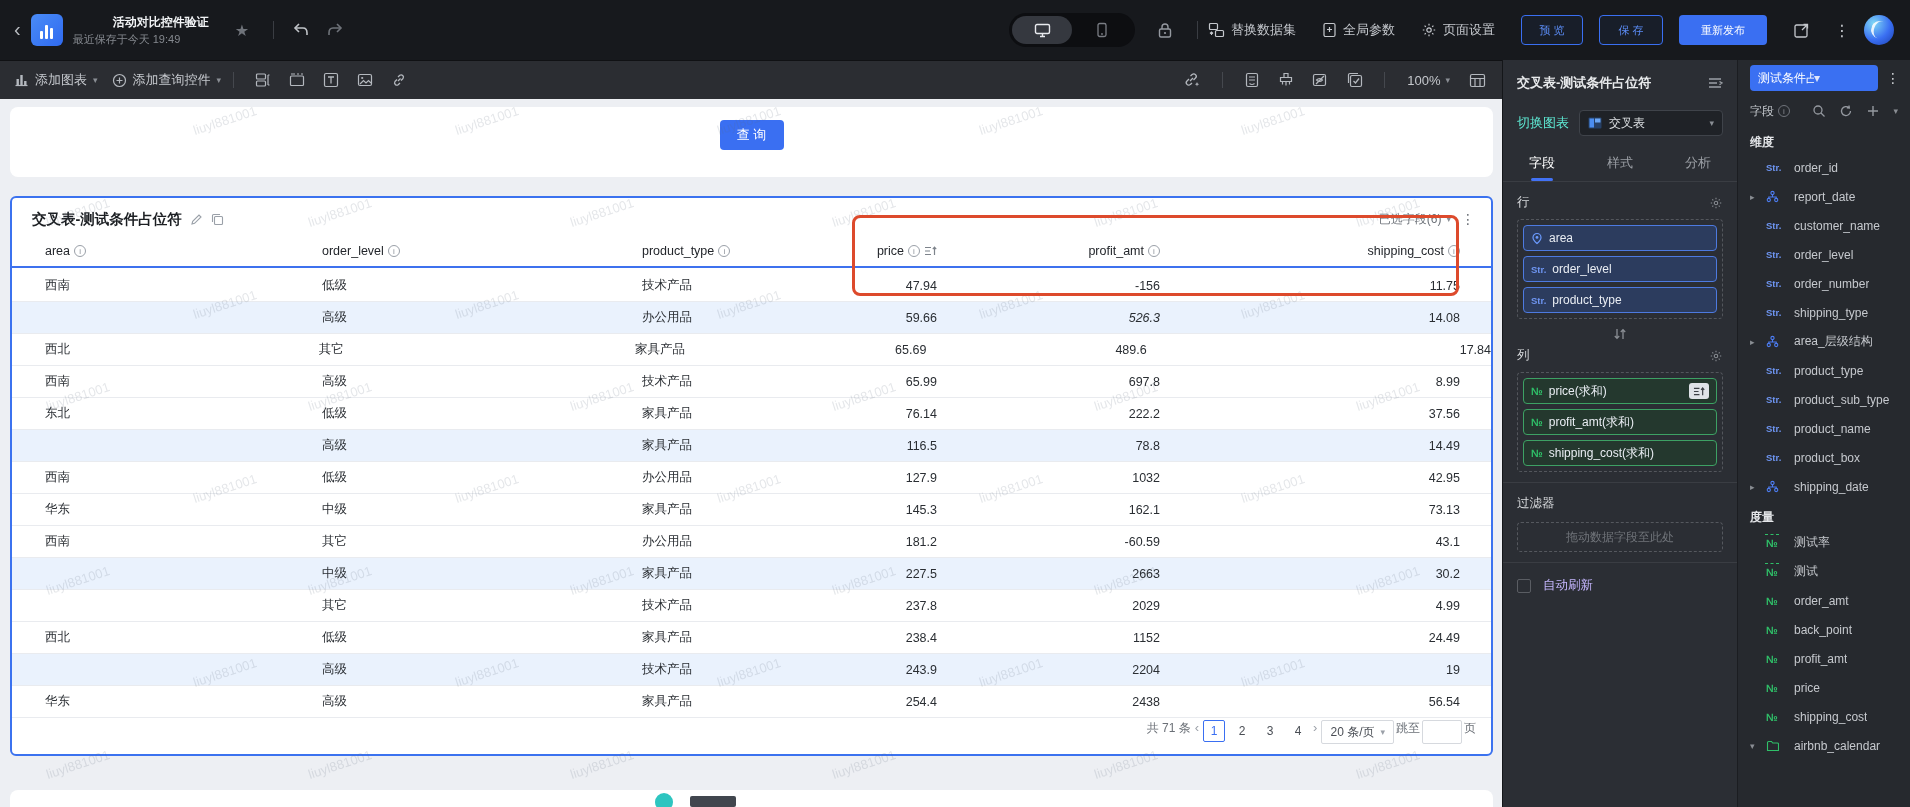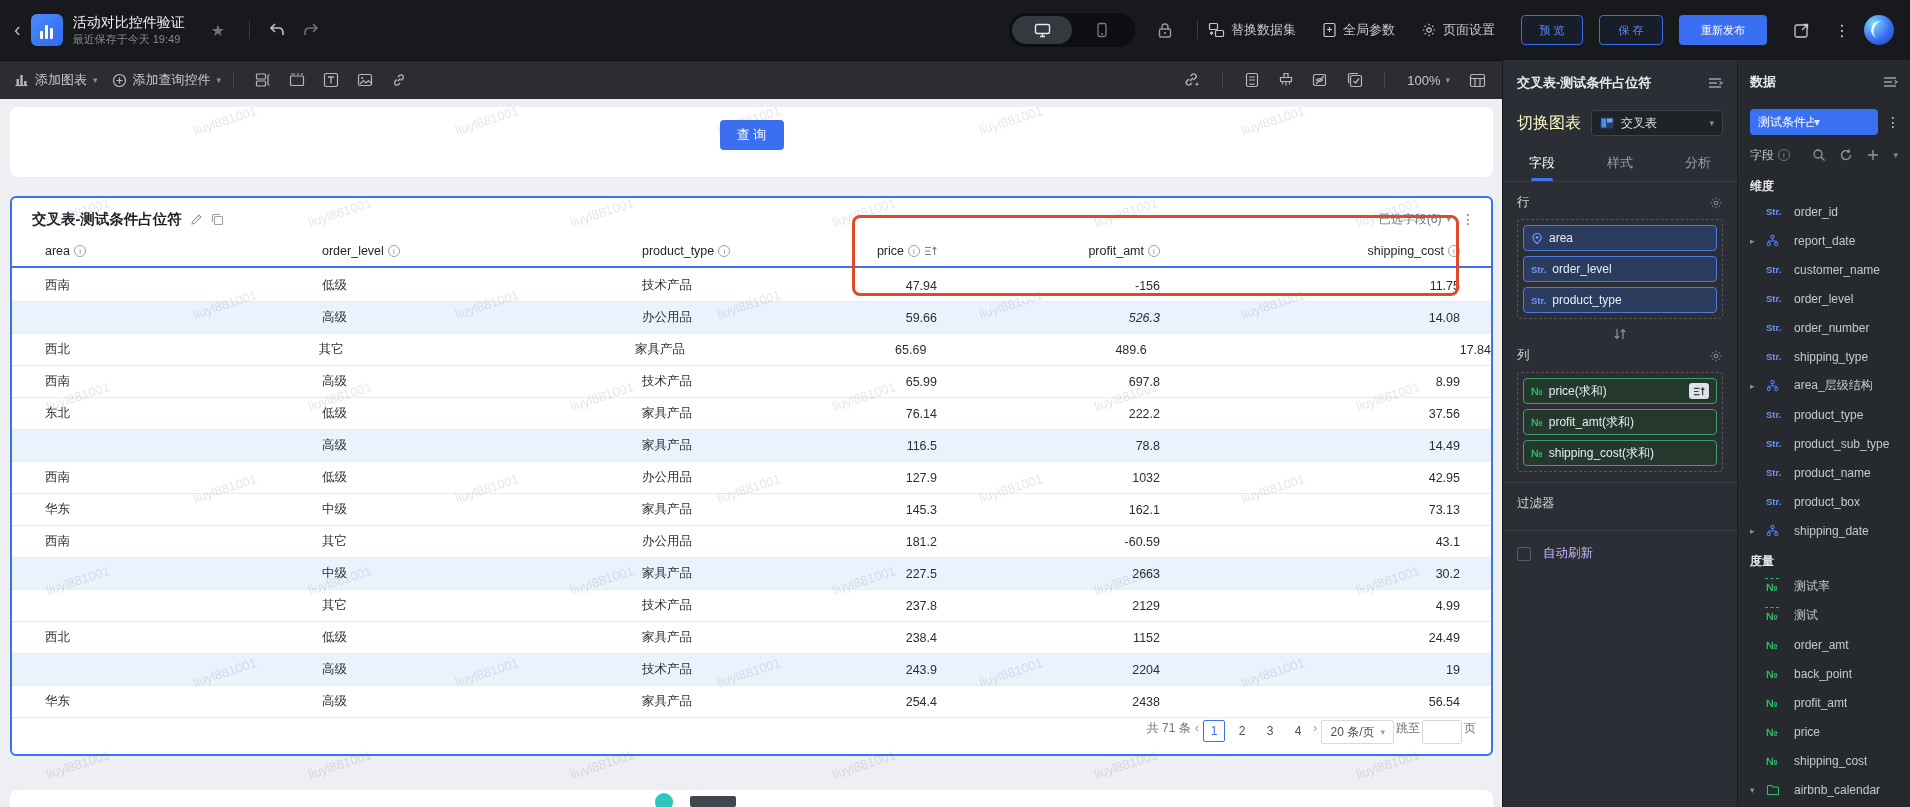--- a/index.html
+++ b/index.html
@@ -5,21 +5,21 @@
   * { margin:0; padding:0; box-sizing:border-box; }
   html,body { width:1910px; height:807px; overflow:hidden; }
   body { font-family:"Liberation Sans","DejaVu Sans",sans-serif; background:#17191d; position:relative; }
 
   
   #topbar { position:absolute; left:0; top:0; width:1910px; height:60px; background:#17191d; display:flex; align-items:center; z-index:20; }
   .tb-back { color:#b9bcc1; font-size:20px; padding:0 10px 2px 14px; cursor:pointer; }
   .app-ico { width:32px; height:32px; border-radius:6px; background:linear-gradient(135deg,#4a8cf7,#2f6af0); display:flex; align-items:flex-end; justify-content:center; gap:2px; padding-bottom:7px; margin-right:10px; }
   .app-ico i { display:block; width:3px; background:#fff; border-radius:1px; }
   .doc-titles { display:flex; flex-direction:column; gap:2px; }
-  .doc-title { color:#f1f3f5; font-size:14px; font-weight:normal; line-height:16px; }
+  .doc-title { color:#f1f3f5; font-size:12px; font-weight:bold; line-height:16px;margin-left:40px; }
   .doc-sub { color:#85898f; font-size:11px; }
   .tb-star { color:#6f737a; font-size:16px; margin:0 14px 0 26px; }
   .tb-sep { width:1px; height:18px; background:#3a3d43; margin:0 10px; }
   .tb-arrow { margin:0 8px; display:flex; }
   .spacer { flex:1; }
   .device-toggle { width:126px; height:34px; border-radius:17px; background:#0d0e11; display:flex; align-items:center; padding:3px; margin-right:22px; }
   .dev-seg { width:60px; height:28px; border-radius:14px; display:flex; align-items:center; justify-content:center; }
   .dev-seg.active { background:#35383f; }
   .tb-lock { margin-right:14px; display:flex; }
   .tb-menu-item { display:flex; align-items:center; gap:6px; color:#c5c8cd; font-size:13px; margin-right:26px; cursor:pointer; white-space:nowrap; }
@@ -77,21 +77,21 @@
   .bottom-frag { position:absolute; left:10px; top:691px; width:1483px; height:17px; background:#fff; border-radius:8px 8px 0 0; z-index:2; }
   .frag-circle { position:absolute; left:645px; top:3px; width:18px; height:18px; border-radius:50%; background:#2ec5c0; }
   .frag-text { position:absolute; left:680px; top:6px; width:46px; height:11px; border-radius:2px; background:#41464e; }
 
   
   #panel-settings { position:absolute; left:1502px; top:60px; width:235px; height:747px; background:#2b2e34; border-left:1px solid #141619; z-index:10; color:#c5c8cd; }
   .ps-header { height:46px; display:flex; align-items:center; padding:0 14px; }
   .ps-title { color:#e8eaec; font-size:13px; font-weight:bold; white-space:nowrap; overflow:hidden; flex:1; }
   .collapse-ico { display:flex; cursor:pointer; }
   .ps-switch { height:34px; display:flex; align-items:center; padding:0 14px; gap:10px; }
-  .ps-switch-label { font-size:16px; color:#fef9c3; white-space:nowrap; }
+  .ps-switch-label { font-size:13px; color:#5eead4; white-space:nowrap; }
   .chart-select { flex:1; height:26px; background:#1f2227; border:1px solid #3f434a; border-radius:4px; display:flex; align-items:center; padding:0 8px; gap:7px; cursor:pointer; }
   .chart-select-name { color:#dde0e3; font-size:12px; flex:1; }
   .ps-tabs { height:36px; margin-top:6px; display:flex; border-bottom:1px solid #3a3d43; }
   .ps-tab { flex:1; text-align:center; font-size:13px; color:#9ca0a6; line-height:33px; position:relative; cursor:pointer; }
   .ps-tab.active { color:#fff; }
   .ps-tab.active:after { content:""; position:absolute; left:28px; right:28px; bottom:0; height:3px; border-radius:2px; background:#4272f5; }
   .ps-section-label { display:flex; align-items:center; padding:12px 14px 8px 14px; color:#d8dadd; font-size:12.5px; }
   .gear { margin-left:auto; display:flex; cursor:pointer; }
   .pill-wrap { margin:0 14px; border:1px dashed #53565c; border-radius:4px; padding:5px; display:flex; flex-direction:column; gap:5px; }
   .pill { height:26px; border-radius:4px; display:flex; align-items:center; padding:0 7px; gap:6px; font-size:12px; color:#e9edf3; cursor:pointer; }
@@ -454,21 +454,21 @@
           <div class="tcell" style="width: 180px; padding-left: 10px;">家具产品</div>
           <div class="tcell r" style="width: 125px;">227.5</div>
           <div class="tcell r" style="width: 223px;">2663</div>
           <div class="tcell r" style="width: 300px;">30.2</div>
         </div>
         <div class="trow">
           <div class="tcell" style="width: 277px; padding-left: 10px;"></div>
           <div class="tcell" style="width: 320px; padding-left: 10px;">其它</div>
           <div class="tcell" style="width: 180px; padding-left: 10px;">技术产品</div>
           <div class="tcell r" style="width: 125px;">237.8</div>
-          <div class="tcell r" style="width: 223px;">2129</div>
+          <div class="tcell r" style="width: 223px;">2029</div>
           <div class="tcell r" style="width: 300px;">4.99</div>
         </div>
         <div class="trow">
           <div class="tcell" style="width: 277px; padding-left: 10px;">西北</div>
           <div class="tcell" style="width: 320px; padding-left: 10px;">低级</div>
           <div class="tcell" style="width: 180px; padding-left: 10px;">家具产品</div>
           <div class="tcell r" style="width: 125px;">238.4</div>
           <div class="tcell r" style="width: 223px;">1152</div>
           <div class="tcell r" style="width: 300px;">24.49</div>
         </div>
@@ -669,37 +669,30 @@
           <span class="f-num">№</span>
         </span>
         <span class="pill-name">shipping_cost(求和)</span>
       </div>
     </div>
 
   <div class="ps-divider"></div>
   <div class="ps-section-label">
     <span>过滤器</span>
   </div>
+  <div class="dropzone">拖动数据字段至此处</div>
 
   <div class="ps-divider"></div>
   <div class="auto-refresh">
     <span class="checkbox"></span>
     <span>自动刷新</span>
   </div>
 </div>
 
 <div id="panel-data">
-  <div class="dp-header">
-    <span class="dp-title">数据</span>
-    <span class="collapse-ico">
-      <svg width="16" height="14" viewBox="0 0 16 14">
-          <path d="M2 3 h12 M2 7 h8 M2 11 h12 M12.5 5.5 L15 7 L12.5 8.8" stroke="#9ca0a6" stroke-width="1.3" fill="none"></path>
-        </svg>
-    </span>
-  </div>
   <div class="dp-dataset">
     <span class="dataset-btn">
       <span>测试条件占位符</span>
       <span class="t2-caret" style="color:#dfe6fb">▾</span>
     </span>
     <span class="dp-dots">⋮</span>
   </div>
   <div class="dp-fields-row">
     <span class="dp-fields-label">
       <span>字段</span>

